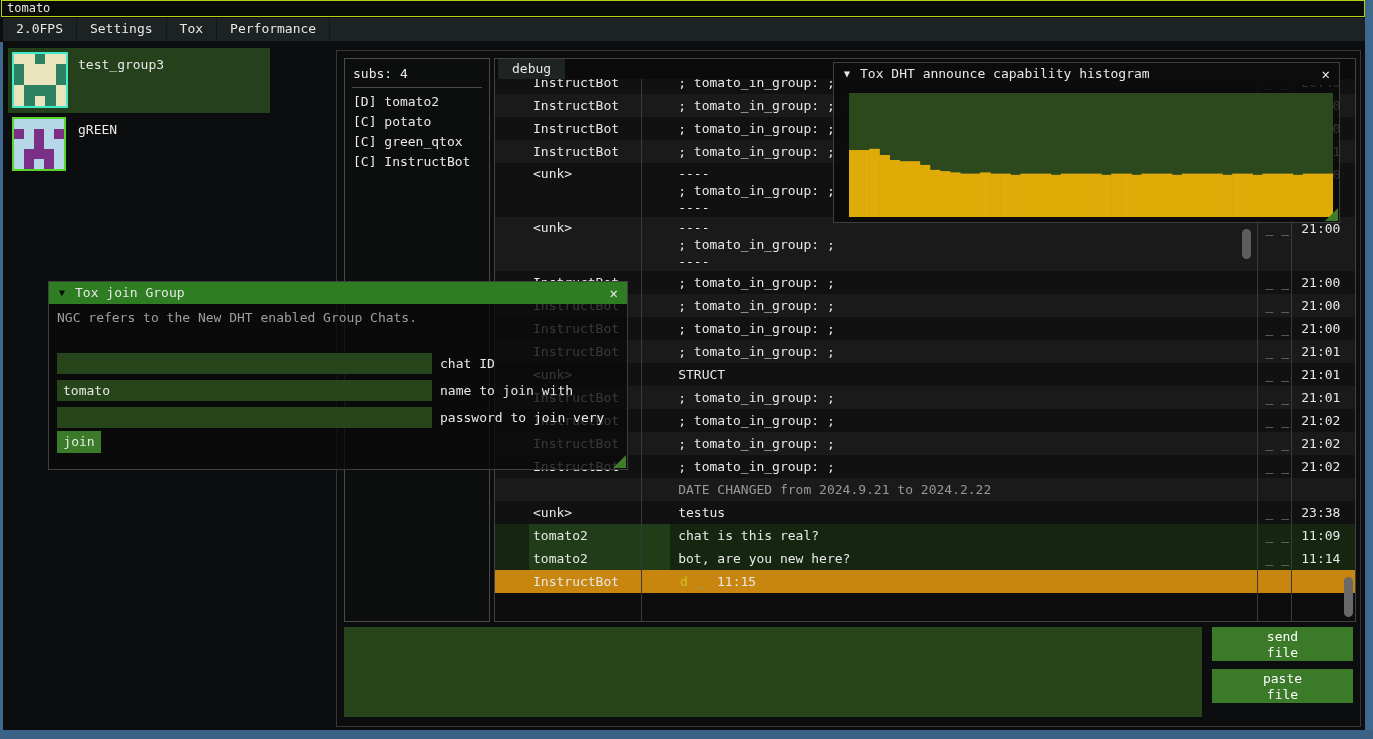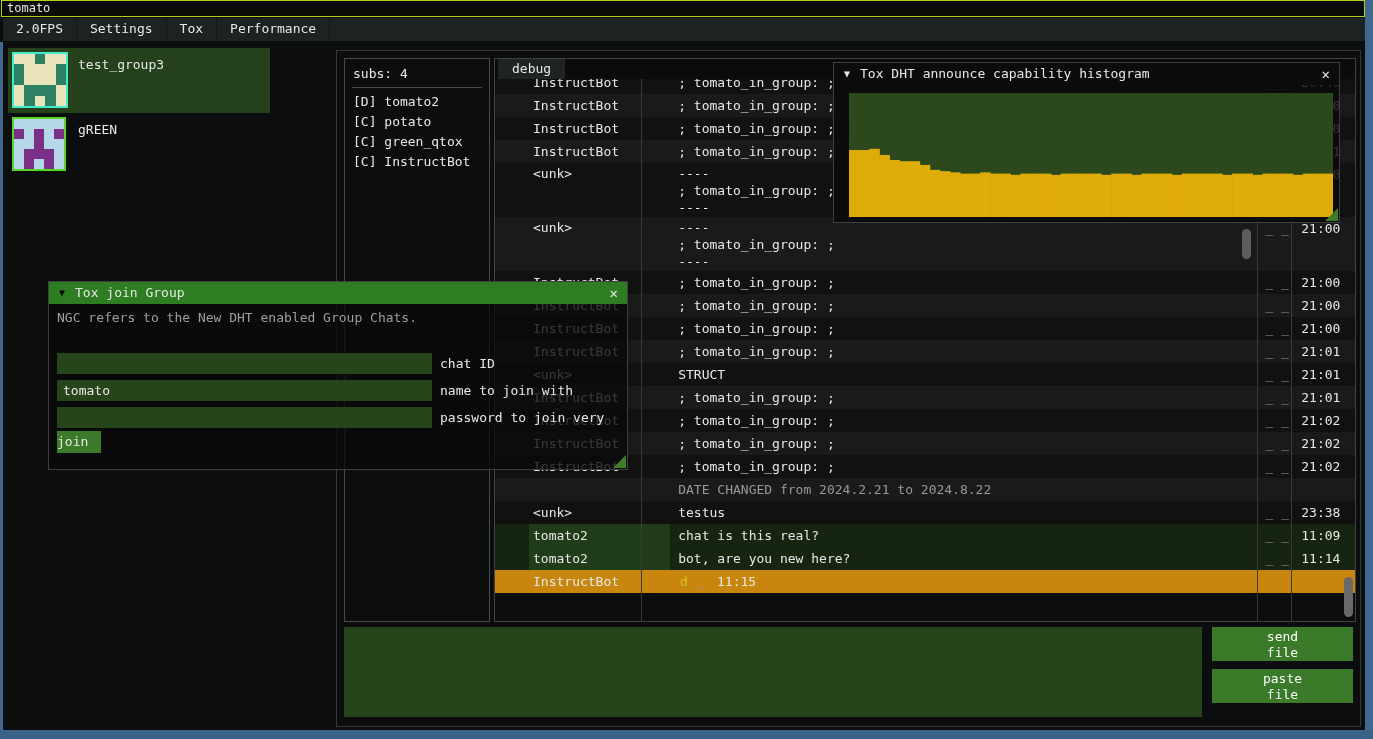--- a/index.html
+++ b/index.html
@@ -109,21 +109,21 @@
   .hist-plot { position:absolute; left:15px; top:30px; width:484px; height:124px; background:#2c481d; }
   .hist-plot svg { display:block; width:100%; height:100%; }
 
   .join-window { left:48px; top:281px; width:580px; height:189px; background:rgba(10,10,10,0.80); z-index:30; }
   .join-window .win-title { background:#2e7d22; }
   .join-window .collapse-arrow { color:#0a0a0a; }
   .join-desc { position:absolute; left:8px; color:#9e9e9e; white-space:nowrap; }
   .field-row { position:absolute; left:8px; right:4px; height:21px; display:flex; }
   .field-input { width:375px; height:21px; background:#27451a; line-height:21px; padding-left:6px; }
   .field-label { margin-left:8px; line-height:21px; white-space:nowrap; }
-  .join-button { position:absolute; left:8px; top:149px; width:44px; height:22px; background:#3b7a28; text-align:left; line-height:22px; }
+  .join-button { position:absolute; left:8px; top:149px; width:44px; height:22px; background:#3b7a28; text-align:center; line-height:22px; }
 </style>
 </head>
 <body>
 
 <div class="screen">
 
   <div class="title-bar">
     <span>tomato</span>
   </div>
 
@@ -307,21 +307,21 @@
             <div class="cell-ts">21:02</div>
           </div>
           <div class="chat-row h23 dark" style="position: relative;">
             <div class="cell-name">InstructBot</div>
             <div class="cell-msg">; tomato_in_group: ;</div>
             <div class="cell-flags"><span>_</span><span> _</span></div>
             <div class="cell-ts">21:02</div>
           </div>
           <div class="chat-row h23 light" style="position: relative;">
             <div class="cell-name"></div>
-            <div class="cell-msg date-text">DATE CHANGED from 2024.2.21 to 2024.8.22</div>
+            <div class="cell-msg date-text">DATE CHANGED from 2024.9.21 to 2024.2.22</div>
             <div class="cell-flags"></div>
             <div class="cell-ts"></div>
           </div>
           <div class="chat-row h23 dark" style="position: relative;">
             <div class="cell-name">&lt;unk&gt;</div>
             <div class="cell-msg">testus</div>
             <div class="cell-flags"><span>_</span><span> _</span></div>
             <div class="cell-ts">23:38</div>
           </div>
           <div class="chat-row h23 self" style="position: relative;">

